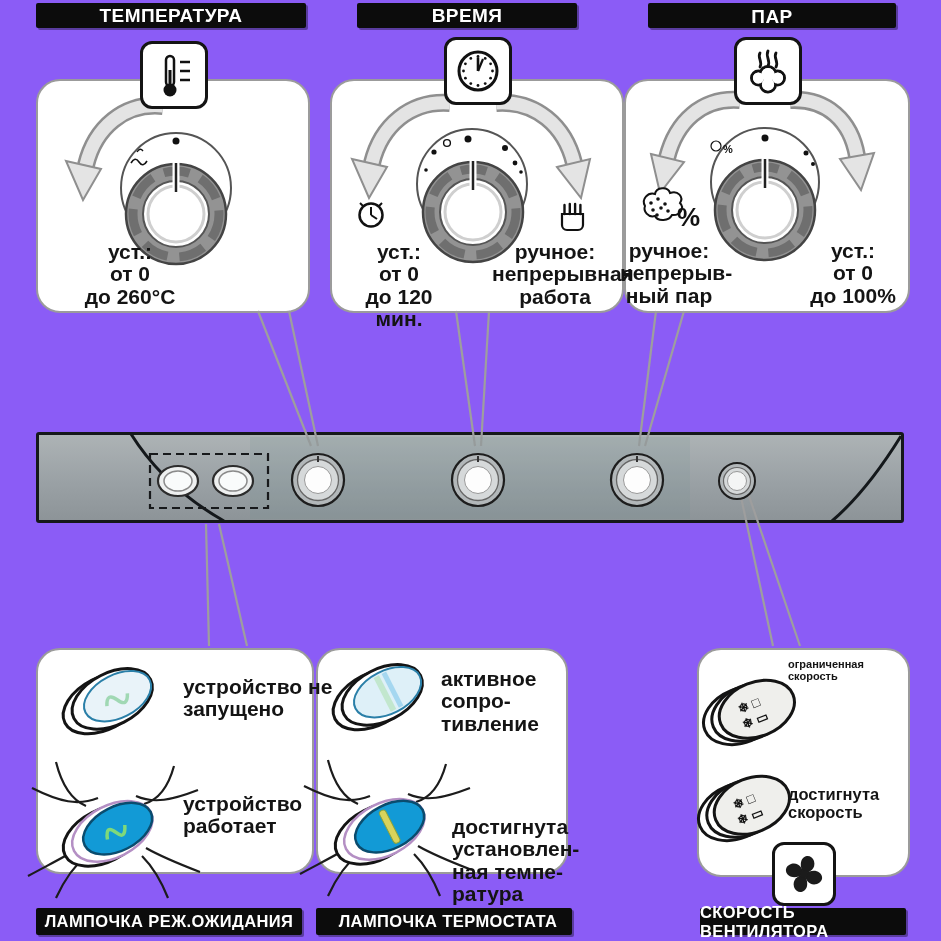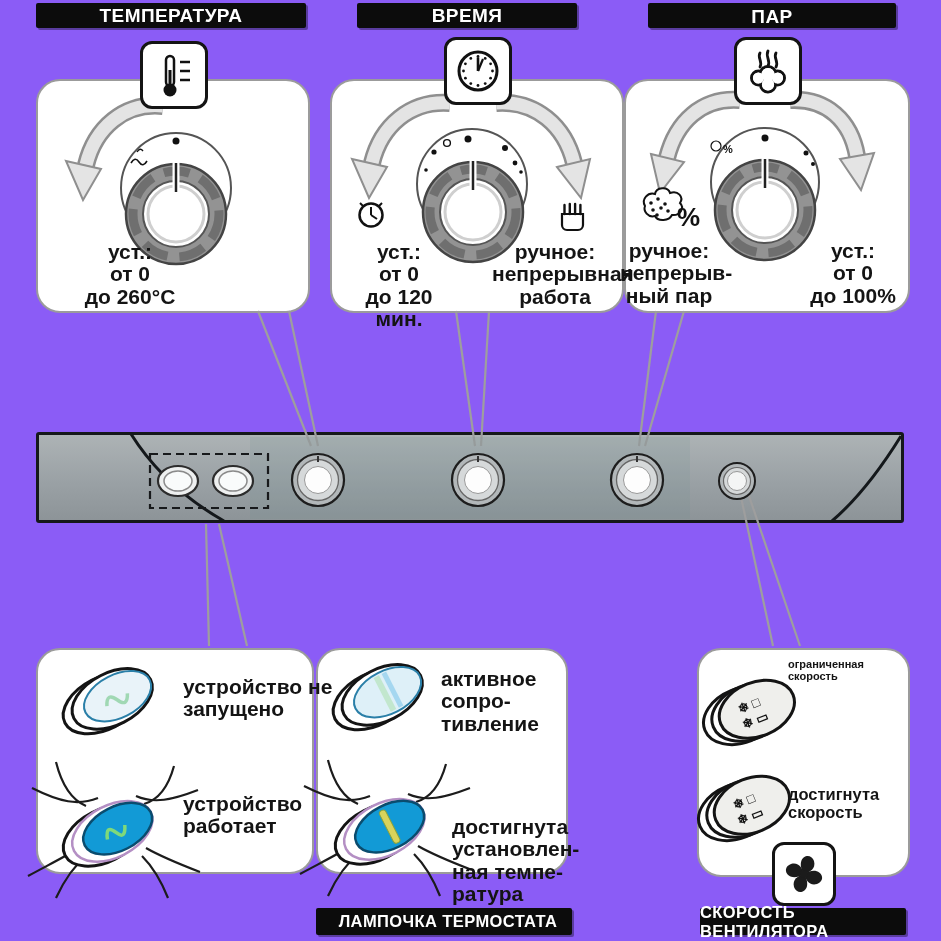--- a/index.html
+++ b/index.html
@@ -378,20 +378,23 @@
       <g fill="#1b1b1b">
         <path d="M24,24 C14,8 30,0 34,11 C36,19 30,22 24,24 Z"></path>
         <path d="M24,24 C40,14 48,30 37,34 C29,36 26,30 24,24 Z"></path>
         <path d="M24,24 C34,40 18,48 14,37 C12,29 18,26 24,24 Z"></path>
         <path d="M24,24 C8,34 0,18 11,14 C19,12 22,18 24,24 Z"></path>
         <circle cx="24" cy="24" r="4"></circle>
       </g>
     </svg>
   </div>
 
+  <div class="bar footer" style="left:36px;top:908px;width:266px;">
+    <span>ЛАМПОЧКА РЕЖ.ОЖИДАНИЯ</span>
+  </div>
   <div class="bar footer" style="left:316px;top:908px;width:248px;padding-left:8px;">
     <span>ЛАМПОЧКА ТЕРМОСТАТА</span>
   </div>
   <div class="bar footer" style="left:700px;top:908px;width:206px;">
     <span>СКОРОСТЬ ВЕНТИЛЯТОРА</span>
   </div>
 
 </div>
 
 </body></html>

